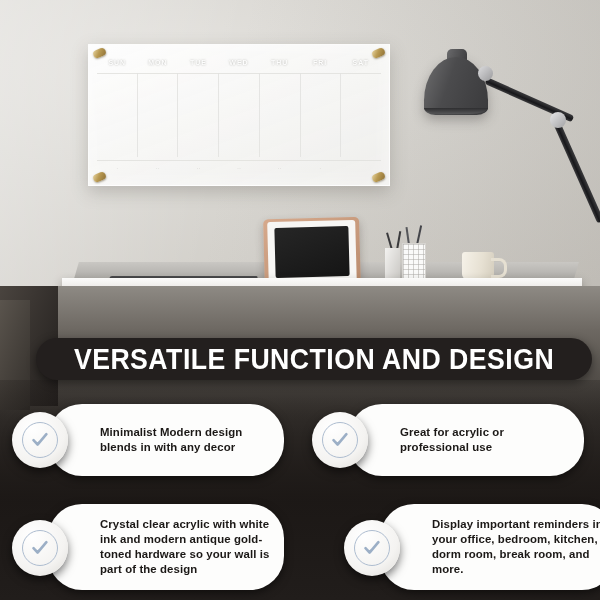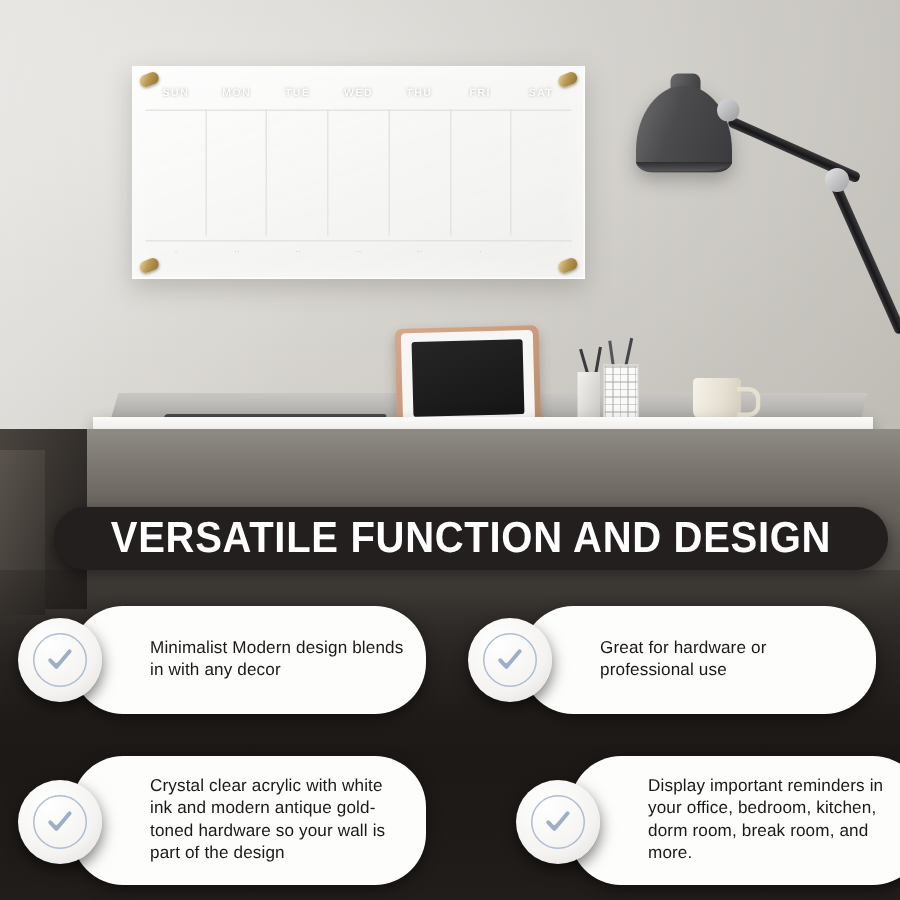--- a/index.html
+++ b/index.html
@@ -211,21 +211,21 @@
   .pill{
     position:absolute;left:48px;top:6px;width:236px;
     background:#fdfdfc;border-radius:34px;
     box-shadow:0 3px 9px rgba(0,0,0,.5);
     display:flex;align-items:center;
   }
   .pill.h1{height:72px;}
   .pill.h2{height:86px;}
   .pill-text{
     margin-left:52px;margin-right:12px;
-    color:#1b1816;font-size:11.4px;line-height:1.33;font-weight:400;
+    color:#1b1816;font-size:11.4px;line-height:1.33;font-weight:700;
     font-family:"Liberation Sans Narrow","Liberation Sans",sans-serif;
     letter-spacing:.1px;
   }
   .badge{
     position:absolute;left:12px;width:56px;height:56px;border-radius:50%;
     background:radial-gradient(circle at 36% 30%, #ffffff 0%, #f4f3f1 62%, #dedcd8 100%);
     box-shadow:0 4px 10px rgba(0,0,0,.55);
     display:flex;align-items:center;justify-content:center;
   }
   .badge.b1{top:14px;}
@@ -337,21 +337,21 @@
             <svg class="tick" width="22" height="22" viewBox="0 0 22 22">
               <path d="M4.5 11.2 L8.6 15.6 L17.4 5.2 L14.9 9.6 L8.4 13.2 Z" fill="#9cafc6"></path>
               <path d="M4.5 11.2 L8.6 15.6 L17.4 5.2" fill="none" stroke="#9cafc6" stroke-width="2.6" stroke-linecap="round" stroke-linejoin="round"></path>
             </svg>
           </div>
         </div>
       </div>
 
       <div class="pill-wrap">
         <div class="pill h1">
-          <div class="pill-text">Great for hardware or professional use</div>
+          <div class="pill-text">Great for acrylic or professional use</div>
         </div>
         <div class="badge b1">
           <div class="ring">
             <svg class="tick" width="22" height="22" viewBox="0 0 22 22">
               <path d="M4.5 11.2 L8.6 15.6 L17.4 5.2 L14.9 9.6 L8.4 13.2 Z" fill="#9cafc6"></path>
               <path d="M4.5 11.2 L8.6 15.6 L17.4 5.2" fill="none" stroke="#9cafc6" stroke-width="2.6" stroke-linecap="round" stroke-linejoin="round"></path>
             </svg>
           </div>
         </div>
       </div>

